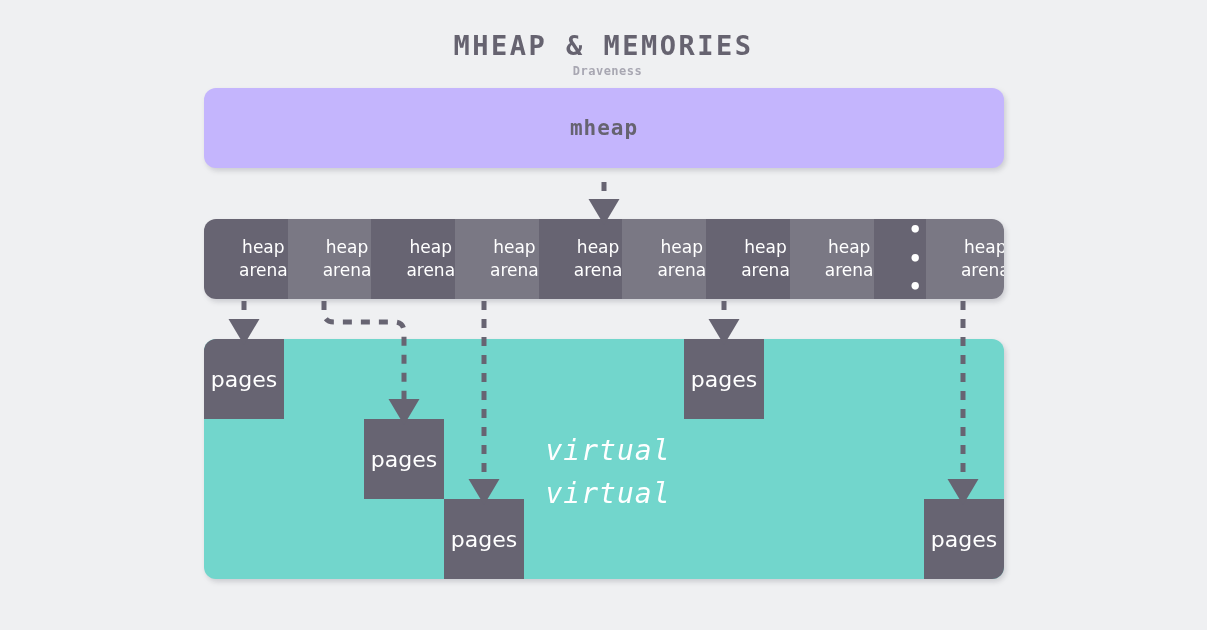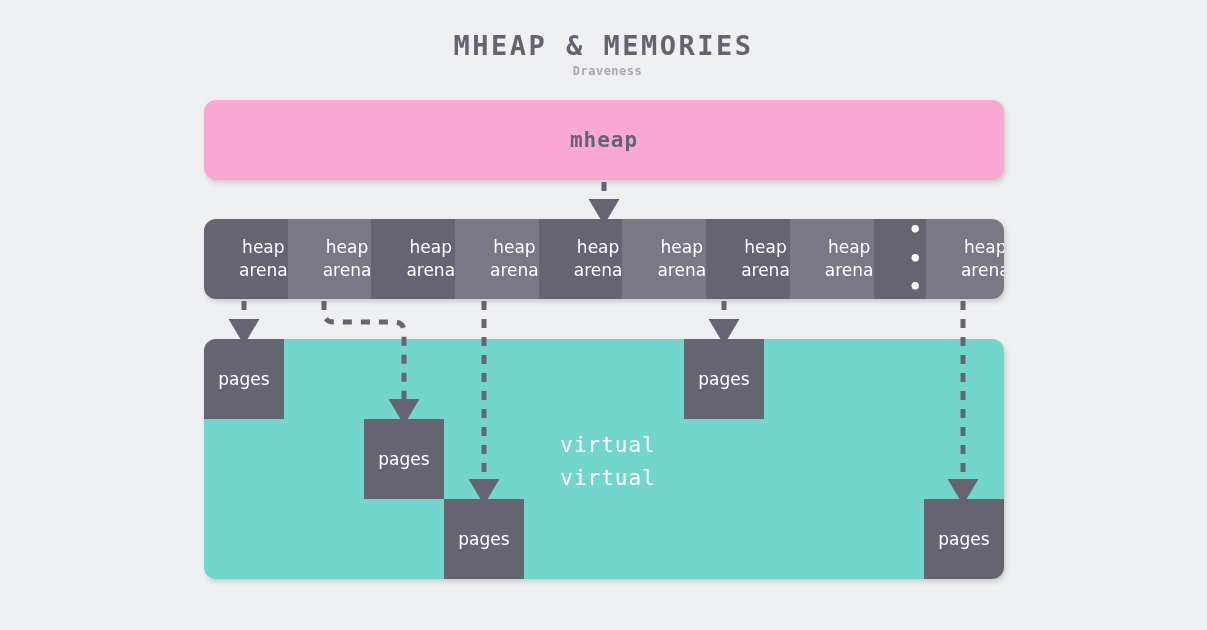--- a/index.html
+++ b/index.html
@@ -41,24 +41,24 @@
     font-size: 12px;
     font-weight: bold;
     letter-spacing: 0.5px;
     color: #a8a7b2;
   }
 
   
   .mheap {
     position: absolute;
     left: 204px;
-    top: 100px;
+    top: 88px;
     width: 800px;
     height: 80px;
-    background: #f9a8d4;
+    background: #c4b5fd;
     border-radius: 12px;
     box-shadow: 2px 3px 5px rgba(120,120,130,0.28);
     display: flex;
     align-items: center;
     justify-content: center;
   }
   .mheap-label {
     font-family: "DejaVu Sans Mono", monospace;
     font-size: 21px;
     font-weight: bold;
@@ -116,36 +116,37 @@
     border-radius: 12px;
     overflow: hidden;
   }
   .vm-label {
     position: absolute;
     left: 324px;
     top: 90px;
     width: 160px;
     text-align: center;
     font-family: "DejaVu Sans Mono", monospace;
-    font-size: 21px;
+    font-size: 28px;
     color: #ffffff;
     line-height: 1.55;
     letter-spacing: 1px;
     pointer-events: none;
+    font-style: italic;
   }
 
   .pages {
     position: absolute;
     background: #676472;
     display: flex;
     align-items: center;
     justify-content: center;
     color: #ffffff;
     font-family: "DejaVu Sans", sans-serif;
-    font-size: 17px;
+    font-size: 22px;
   }
 
   
   .arrows {
     position: absolute;
     left: 0; top: 0;
     width: 1207px;
     height: 630px;
     pointer-events: none;
   }

